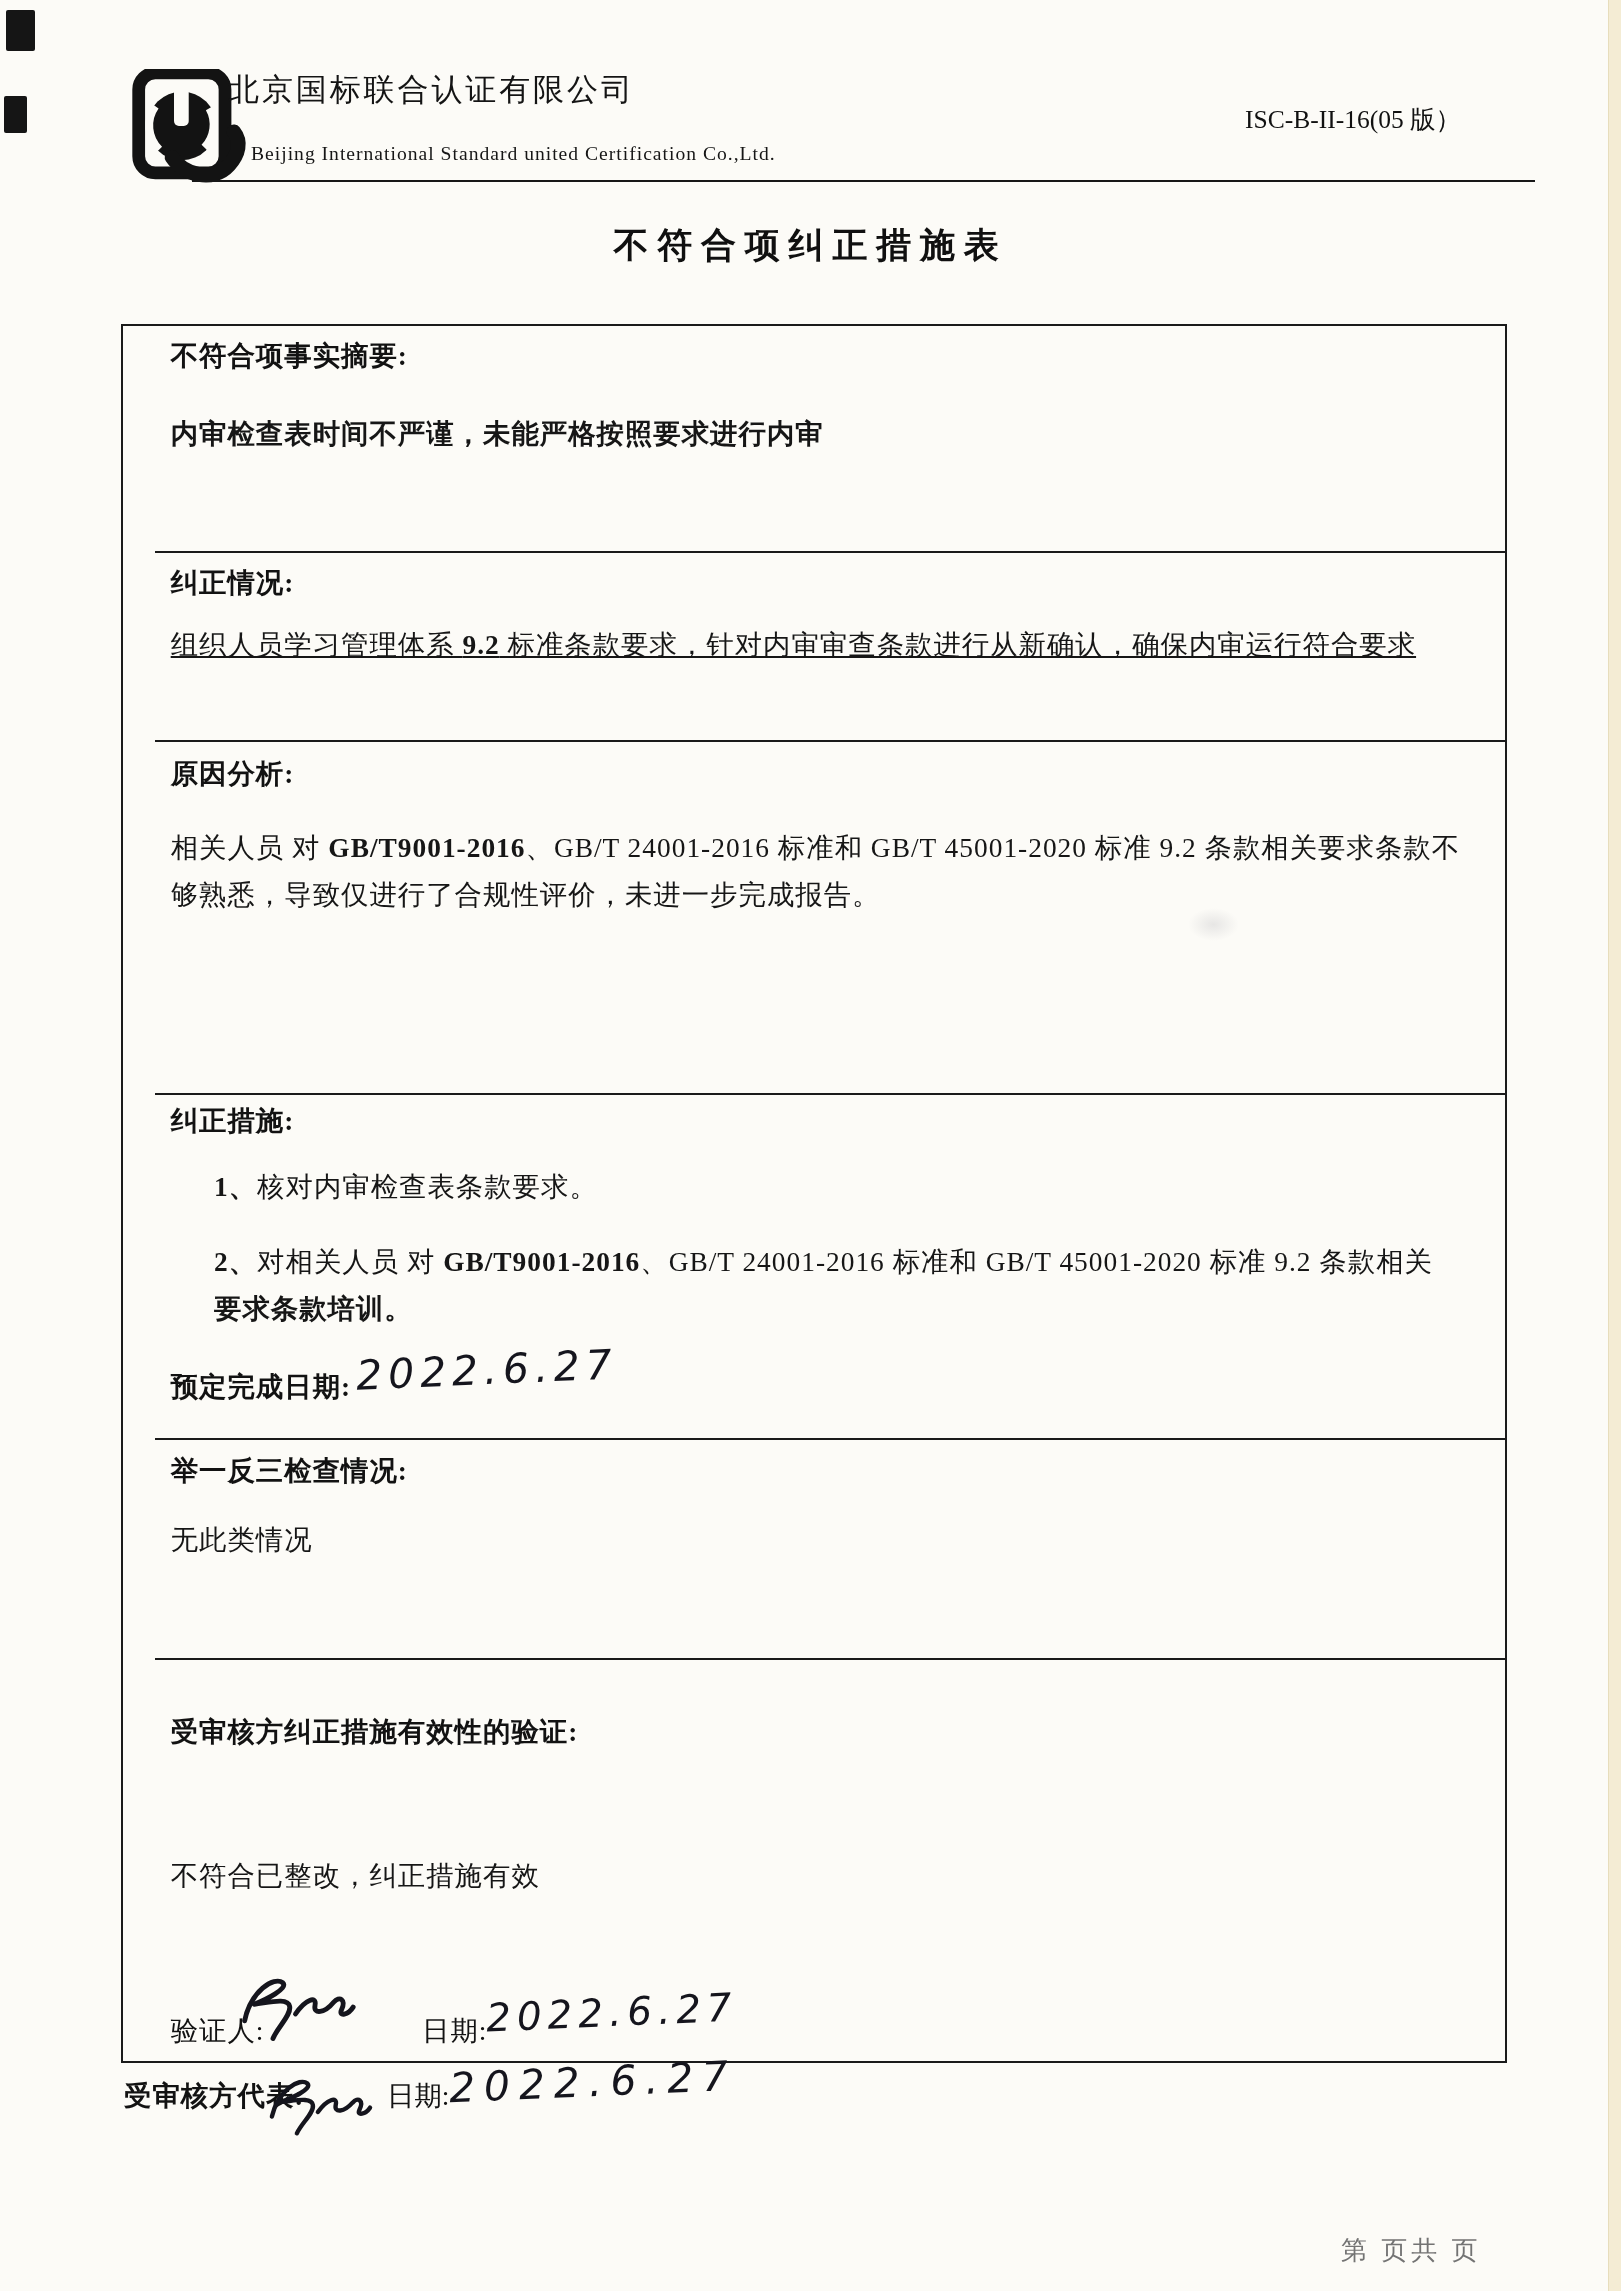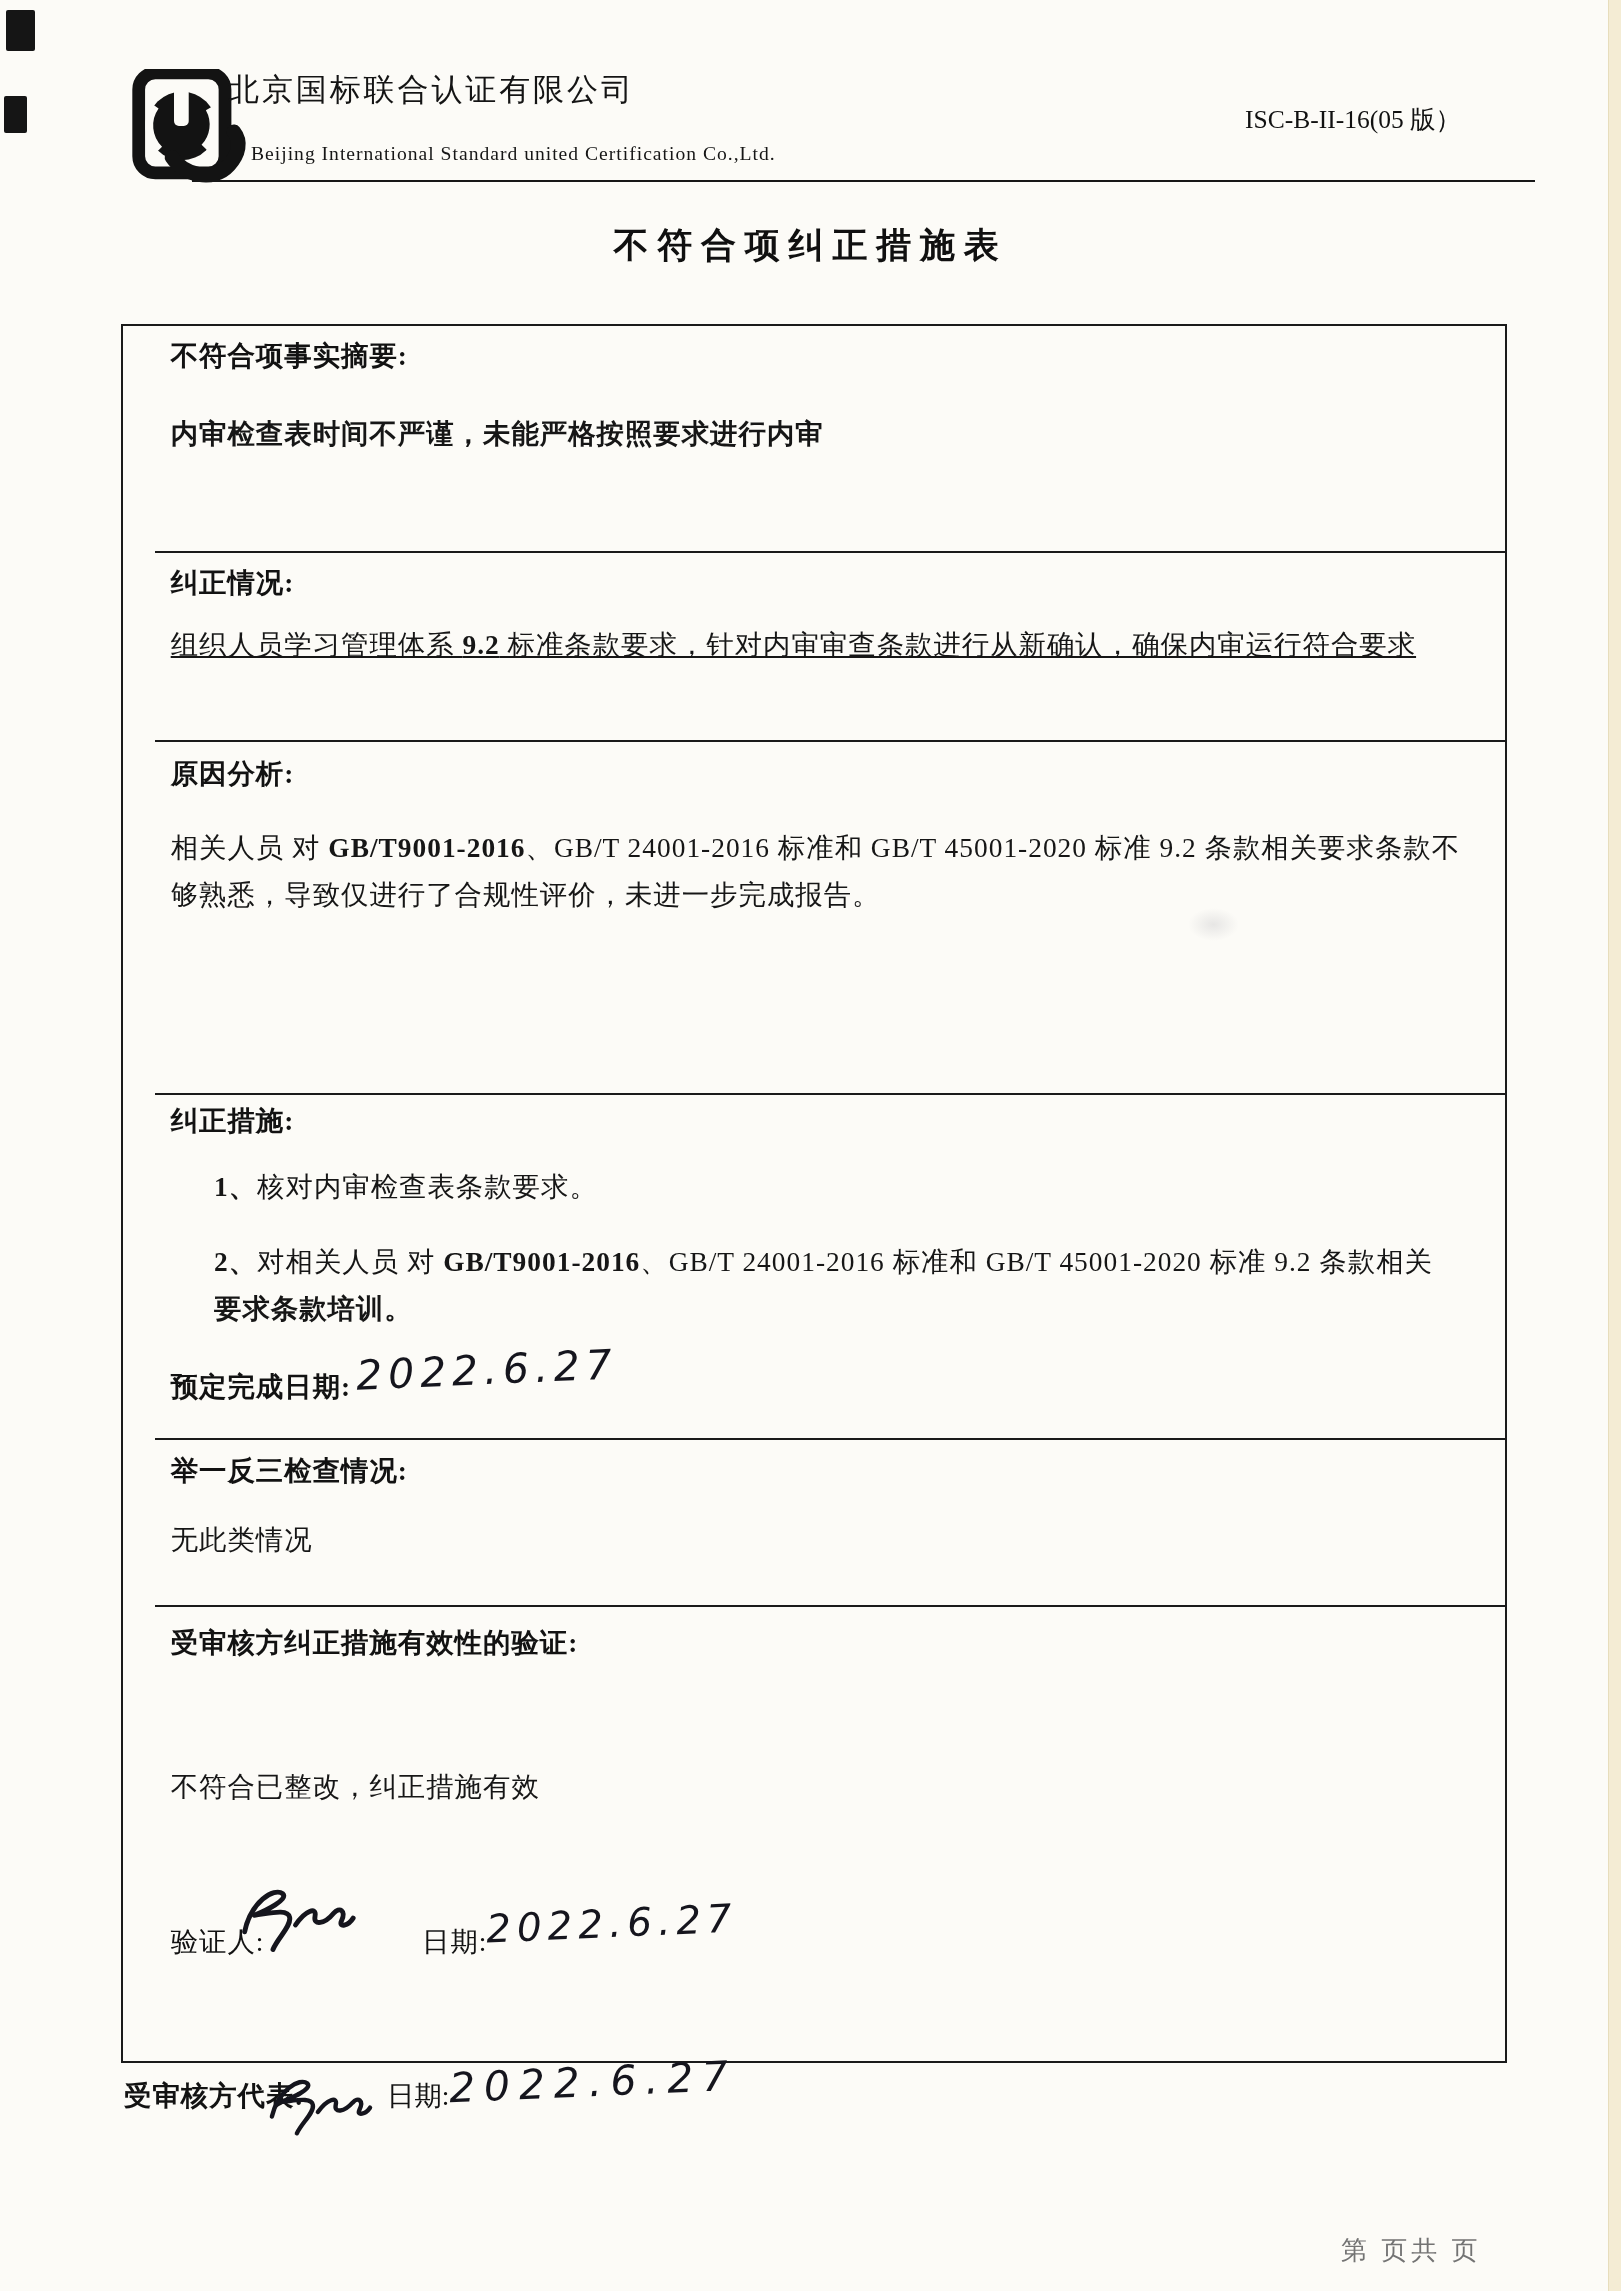--- a/index.html
+++ b/index.html
@@ -29,21 +29,21 @@
   .doc-title{left:0;top:222px;width:1621px;text-align:center;
     font-family:"Liberation Sans","DejaVu Sans",sans-serif;
     font-weight:bold;font-size:35px;letter-spacing:8.8px;color:#101010;}
 
   
   .main-table{left:121px;top:324px;width:1386px;height:1739px;
     border:2px solid #1a1a1a;box-sizing:border-box;background:transparent;padding-left:32px;}
   .trow{position:relative;box-sizing:border-box;border-bottom:2px solid #1a1a1a;width:100%;}
   .trow.last{border-bottom:none;}
   .r1{height:227px;} .r2{height:189px;} .r3{height:353px;text-decoration:underline;}
-  .r4{height:345px;} .r5{height:167px;} .r6{height:378px;}
+  .r4{height:345px;} .r5{height:220px;} .r6{height:378px;margin-top:36px;}
 
   .cell-label{position:absolute;left:15.7px;font-size:27.4px;font-weight:bold;color:#121212;letter-spacing:1px;}
   .cell-text{position:absolute;left:15.7px;font-size:27.4px;color:#161616;letter-spacing:1px;white-space:nowrap;}
   .cell-text b, .cell-text .bd{font-weight:bold;font-family:"Liberation Serif",serif;}
   .indent{left:59px;}
 
   .hand{position:absolute;font-family:"DejaVu Sans","Liberation Sans",sans-serif;
     font-style:italic;color:#15151d;letter-spacing:5.9px;white-space:nowrap;
     transform:rotate(-2.5deg);}
   .sig{position:absolute;}

